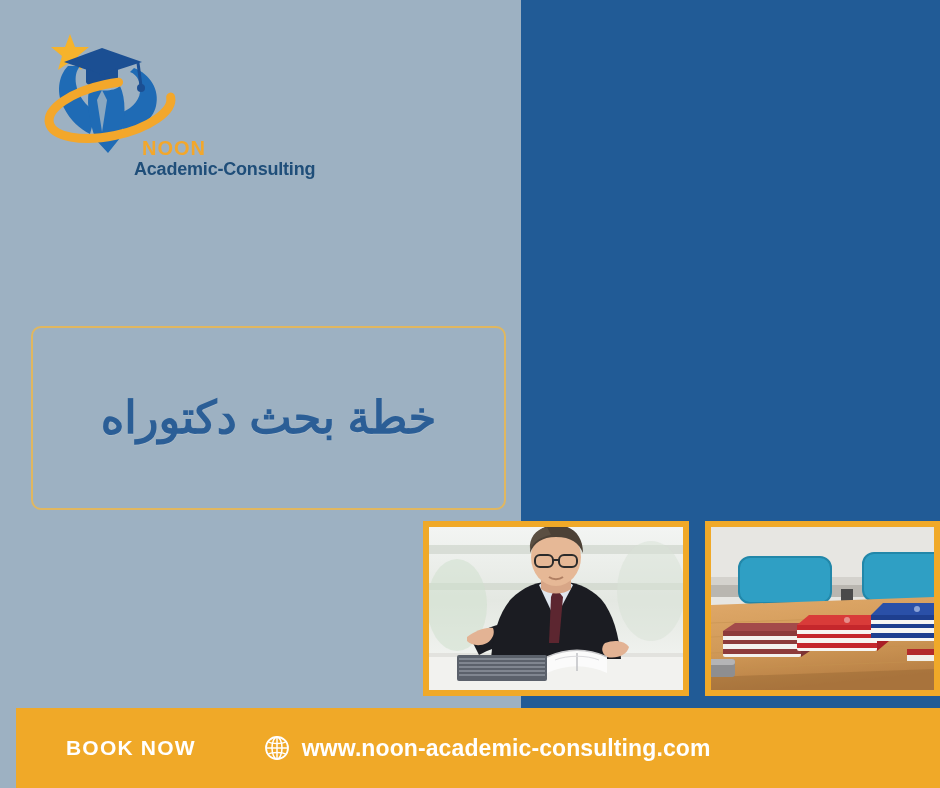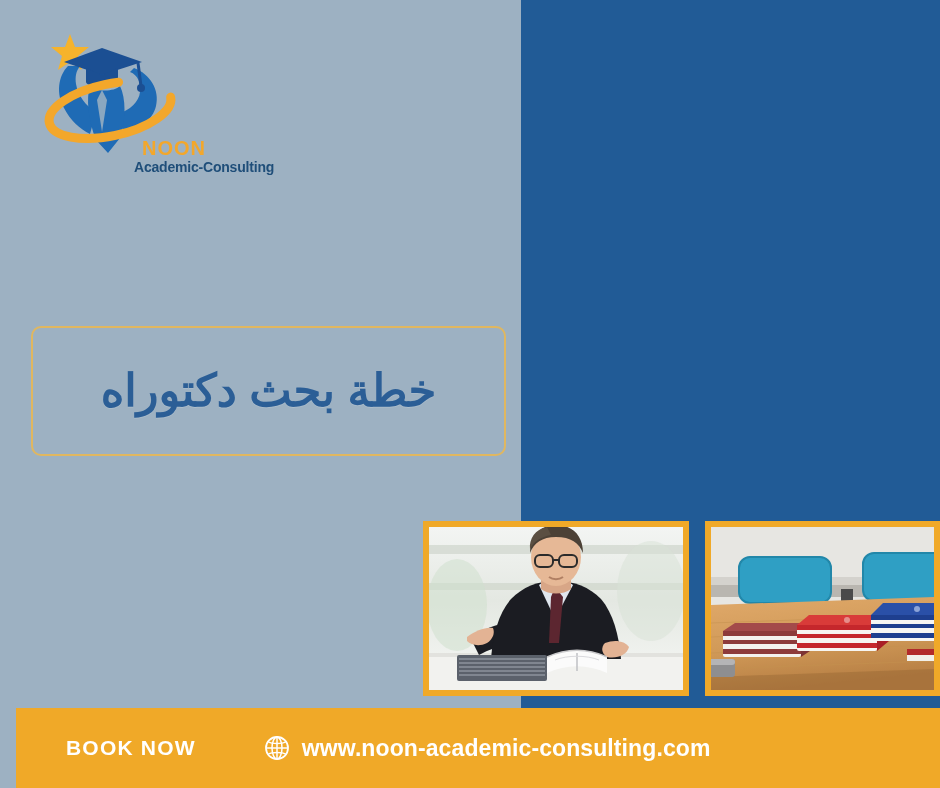--- a/index.html
+++ b/index.html
@@ -54,35 +54,35 @@
   }
   .logo-noon {
     font-size: 20px;
     font-weight: bold;
     color: #f3a72b;
     letter-spacing: 1px;
     line-height: 1;
     margin-left: 8px;
   }
   .logo-sub {
-    font-size: 14px;
+    font-size: 18px;
     font-weight: bold;
     color: #1f4e79;
     letter-spacing: -0.2px;
     line-height: 1.1;
     margin-top: 2px;
     white-space: nowrap;
   }
   
   .headline-box {
     position: absolute;
     left: 31px;
     top: 326px;
     width: 475px;
-    height: 130px;
+    height: 184px;
     border: 2px solid #e0b760;
     border-radius: 10px;
     box-sizing: border-box;
     display: flex;
     flex-direction: column;
     align-items: center;
     justify-content: center;
     gap: 48px;
   }
   .headline-line {

